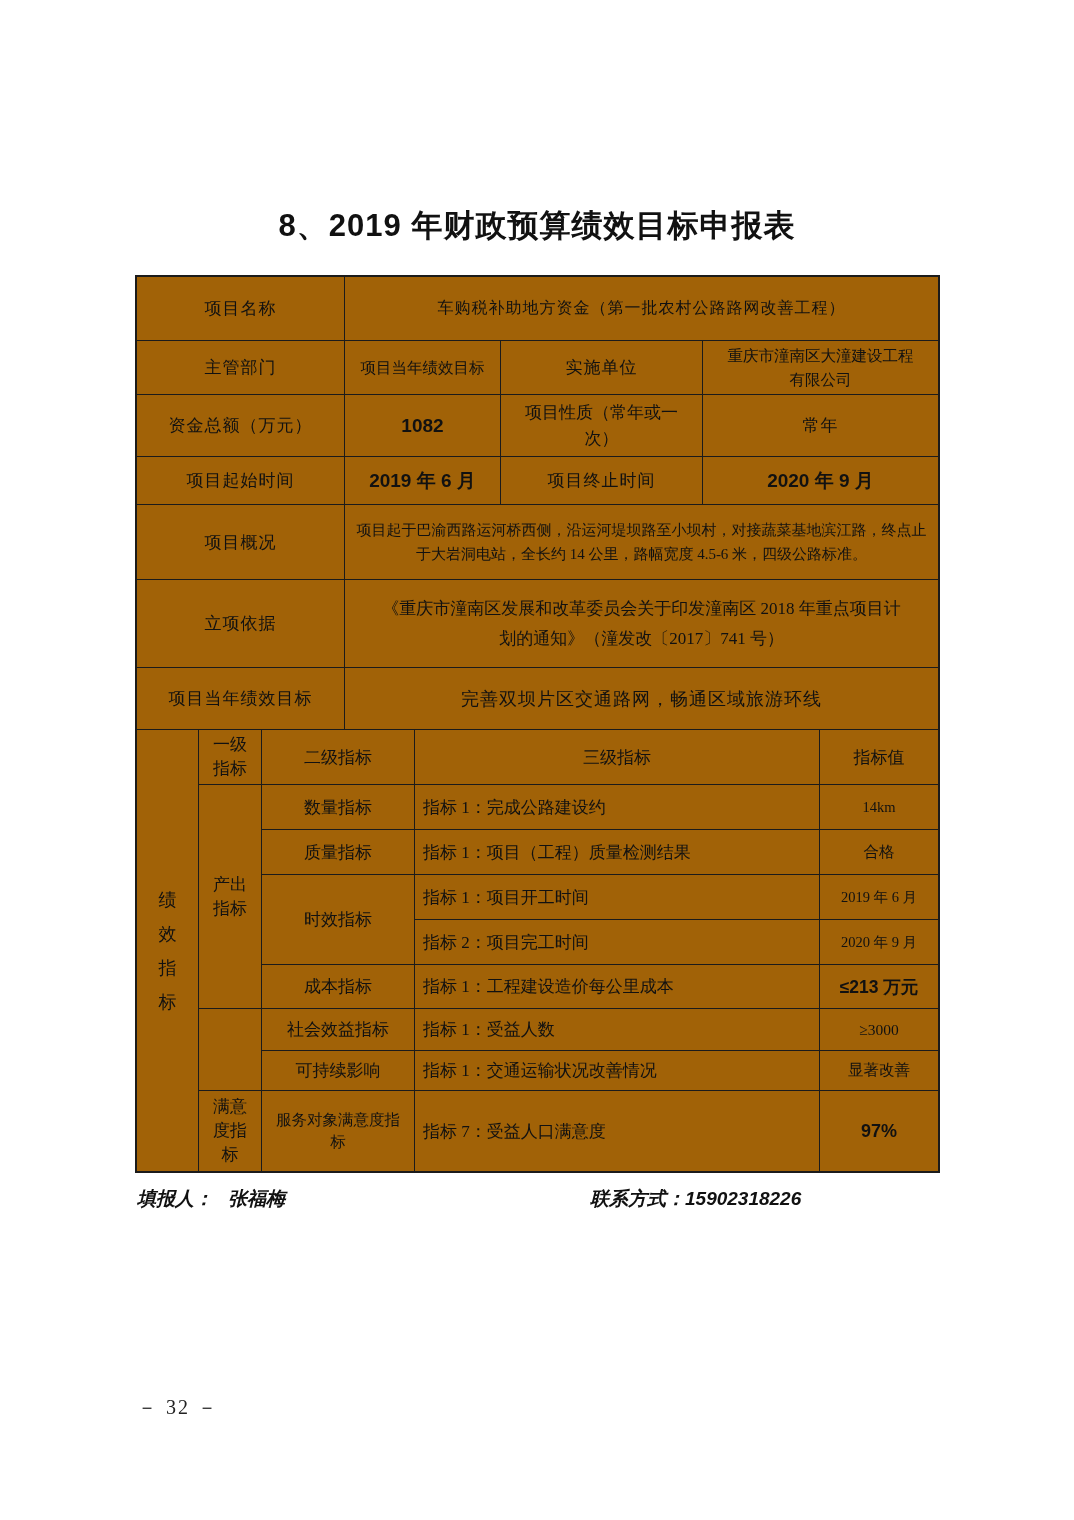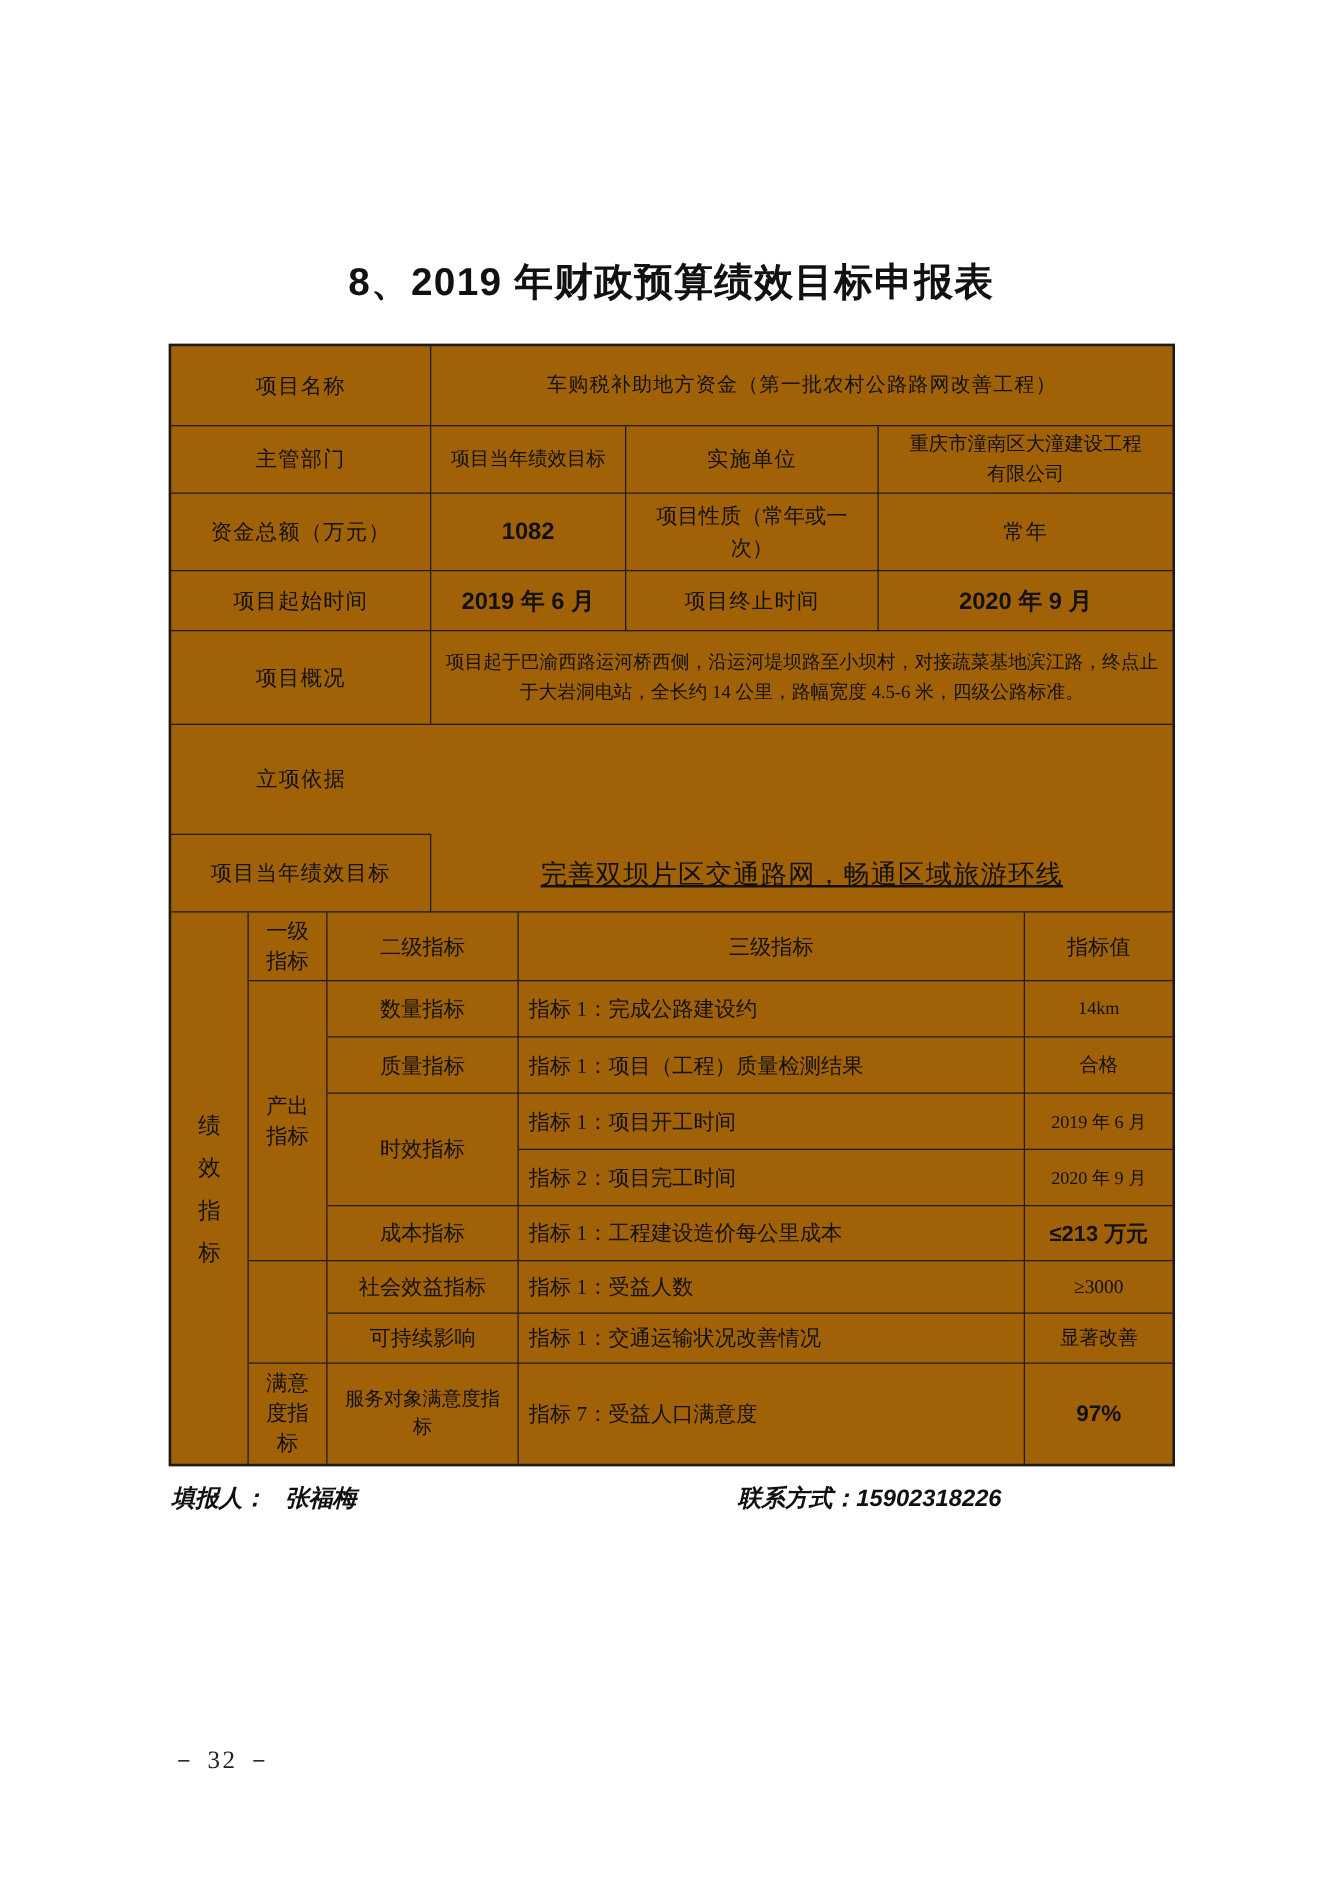--- a/index.html
+++ b/index.html
@@ -30,21 +30,21 @@
   .ca { width:208px; } .cb { width:156px; } .cc { width:202px;text-align:center; } .cd { width:235px; }
   .rest { width:593px; }
   .lbl { font-size:17px; letter-spacing:1px; }
   .name { font-size:16px; letter-spacing:1px; }
   .wrapB { font-size:15.5px; padding:0 9px; line-height:24px; }
   .wrapD { font-size:15.5px; padding:0 20px; line-height:24px; }
   .wrapC { font-size:17px; padding:0 20px; line-height:26px; }
   .bv { font-family:"Liberation Sans","DejaVu Sans",sans-serif; font-weight:700; font-size:19px; }
   .para { font-size:15px; line-height:24px; padding:2px 8px; }
   .para2 { font-size:17px; line-height:30px; padding:2px 30px; }
-  .goal { font-size:21px; letter-spacing:1px;text-decoration:underline; }
+  .goal { font-size:18px; letter-spacing:1px; }
   
   .ind {
     display:grid;
     grid-template-columns:62px 63px 153px 405px 118px;
     grid-template-rows:55px 45px 45px 45px 45px 44px 42px 40px 80px;
   }
   .ic {
     border-right:1px solid var(--line); border-bottom:1px solid var(--line);
     display:flex; align-items:center; justify-content:center;
     text-align:center; overflow:hidden; font-size:17px;
@@ -109,20 +109,21 @@
     <div class="c cd bv">2020 年 9 月</div>
   </div>
 
   <div class="r" style="height:75px">
     <div class="c ca lbl">项目概况</div>
     <div class="c rest para">项目起于巴渝西路运河桥西侧，沿运河堤坝路至小坝村，对接蔬菜基地滨江路，终点止于大岩洞电站，全长约 14 公里，路幅宽度 4.5-6 米，四级公路标准。</div>
   </div>
 
   <div class="r" style="height:88px">
     <div class="c ca lbl">立项依据</div>
+    <div class="c rest para2">《重庆市潼南区发展和改革委员会关于印发潼南区 2018 年重点项目计划的通知》（潼发改〔2017〕741 号）</div>
   </div>
 
   <div class="r" style="height:62px">
     <div class="c ca lbl">项目当年绩效目标</div>
     <div class="c rest goal">完善双坝片区交通路网，畅通区域旅游环线</div>
   </div>
 
   <div class="ind">
     <div class="ic side nb" style="grid-area:1/1/span 9/span 1">绩效指标</div>
 

